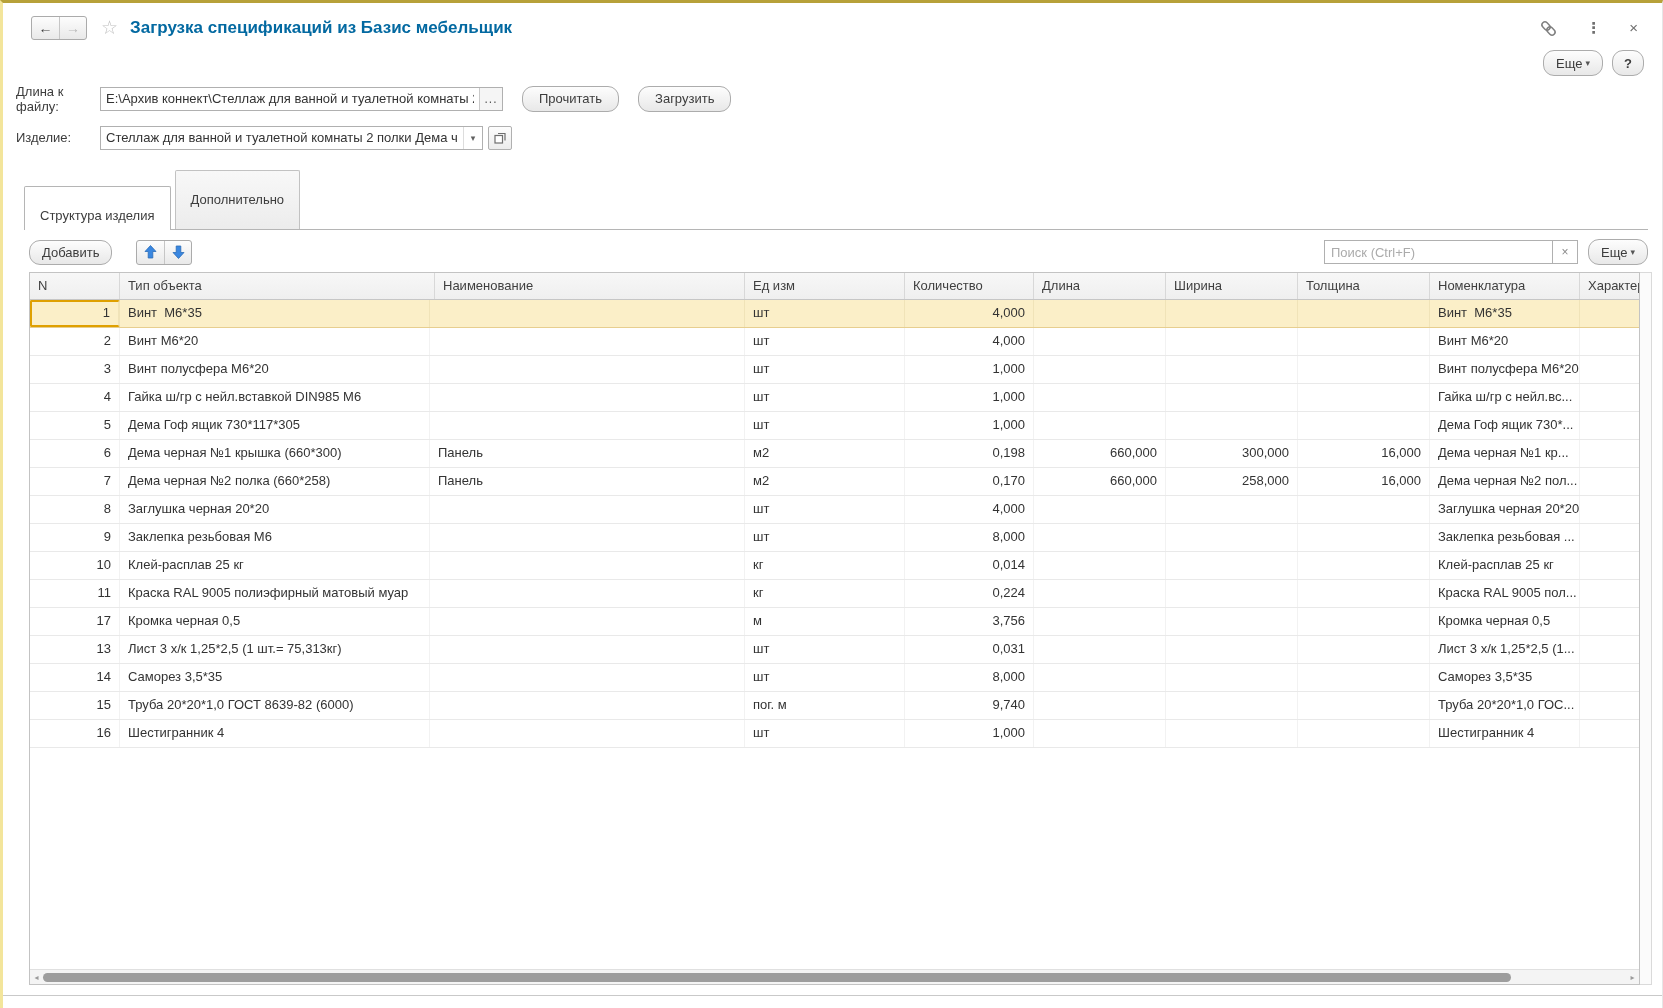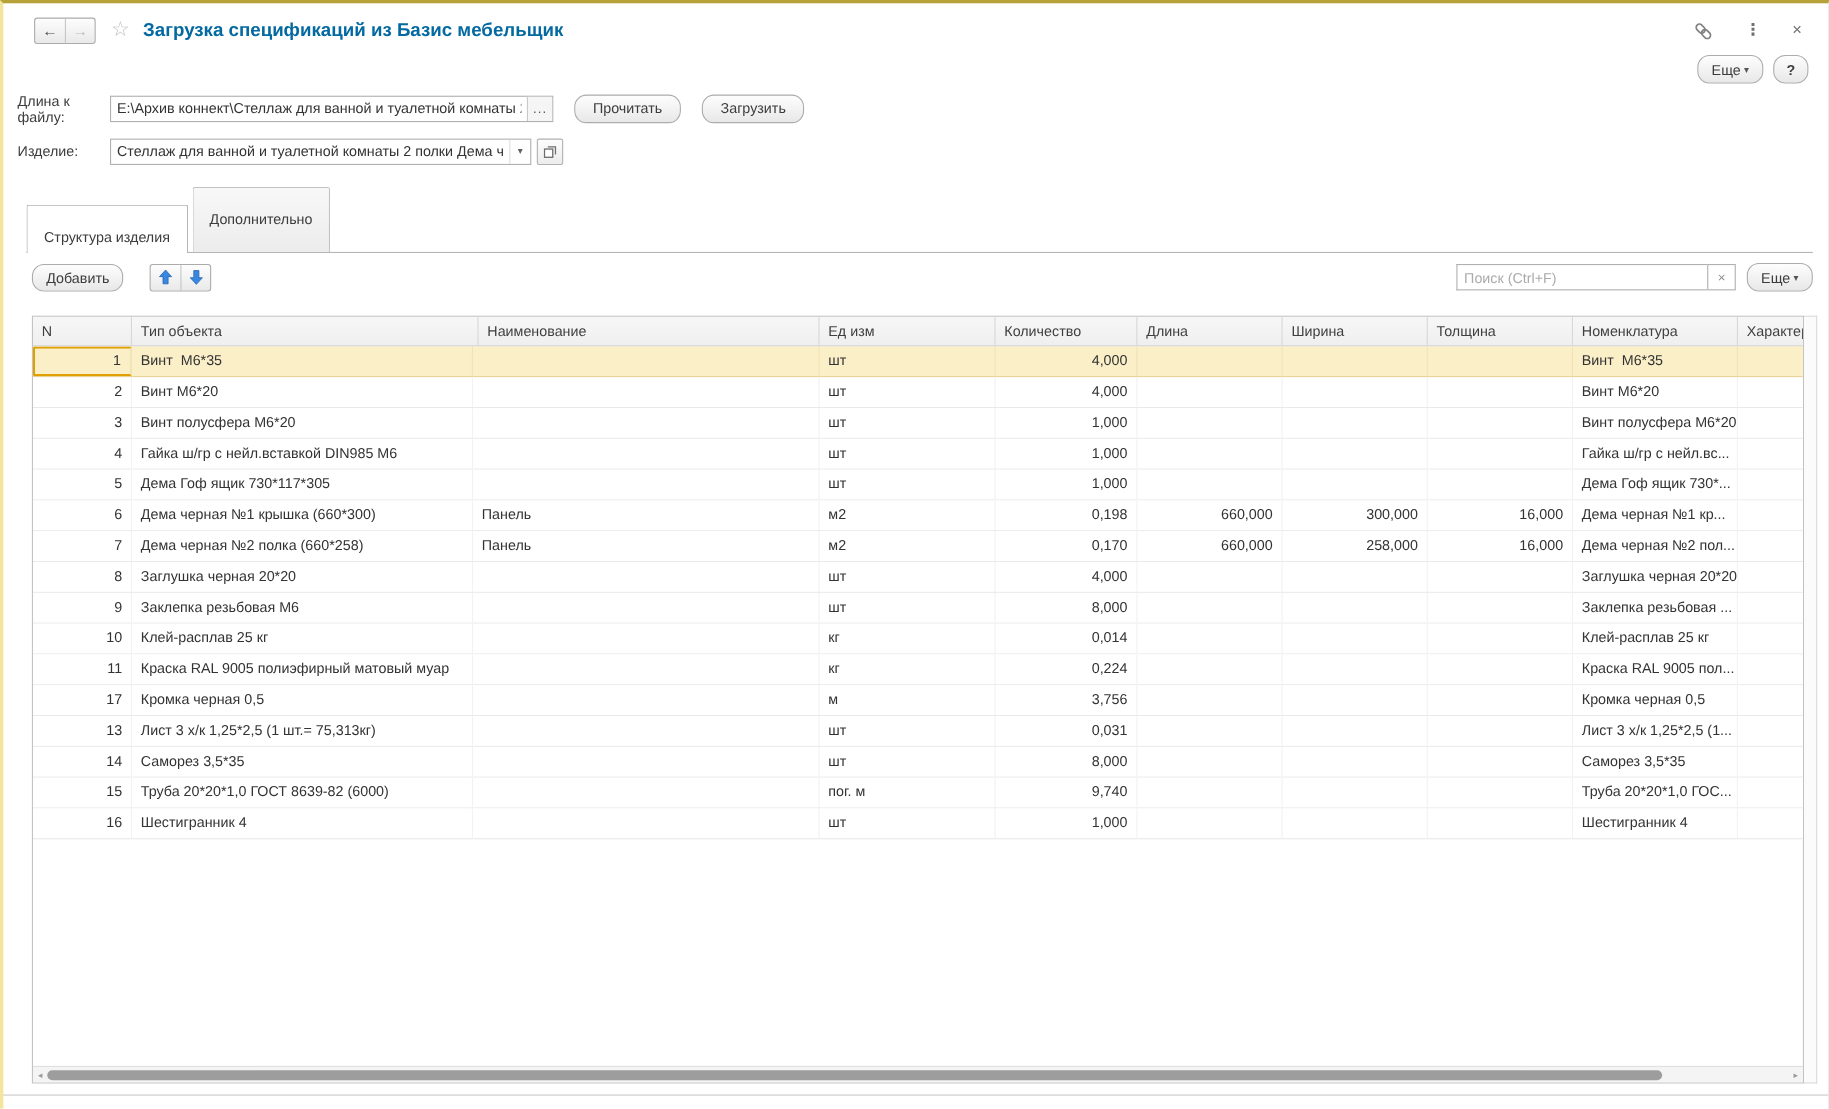--- a/index.html
+++ b/index.html
@@ -45,21 +45,21 @@
   .combo-btn{display:flex;align-items:center;justify-content:center;width:22px;border-left:1px solid #C9C9C9;background:#F5F5F5;color:#555;font-size:12px;cursor:pointer;letter-spacing:1px;}
   .combo-caret{display:flex;align-items:center;justify-content:center;width:18px;border-left:1px solid #DDD;color:#616161;font-size:9px;cursor:pointer;}
   .form-row .btn{margin-left:19px;height:26px;padding:0 16px;}
   .btn-load{margin-left:21px;}
   .icon-btn{width:24px;height:24px;box-sizing:border-box;margin-left:5px;display:inline-flex;align-items:center;justify-content:center;background:linear-gradient(#FDFDFD,#ECECEC);border:1px solid #B0B0B0;border-radius:2px;cursor:pointer;}
   
   .tabstrip{display:flex;align-items:flex-end;margin:4px 14px 0 21px;border-bottom:1px solid #B5B5B5;flex:0 0 auto;}
   .tab{height:26px;line-height:26px;padding:16px 15px;border:1px solid #C2C2C2;border-bottom:none;border-radius:2px 2px 0 0;background:linear-gradient(#F8F8F8,#ECECEC);color:#3C3C3C;cursor:pointer;margin-right:4px;}
   .tab.active{background:#fff;border-color:#B5B5B5;margin-bottom:-1px;padding-bottom:1px;}
   
-  .toolbar{display:flex;align-items:center;margin:9px 14px 22px 26px;flex:0 0 auto;}
+  .toolbar{display:flex;align-items:center;margin:9px 14px 7px 26px;flex:0 0 auto;}
   .btn-add{height:25px;}
   .updown-group{display:flex;border:1px solid #ABABAB;border-radius:3px;overflow:hidden;background:linear-gradient(#FDFDFD,#E9E9E9);margin-left:24px;}
   .ud-btn{width:27px;height:23px;border:none;background:transparent;display:flex;align-items:center;justify-content:center;cursor:pointer;padding:0;}
   .ud-btn + .ud-btn{border-left:1px solid #C6C6C6;}
   .search-wrap{margin-left:auto;display:flex;align-items:stretch;height:24px;box-sizing:border-box;}
   .search-input{box-sizing:border-box;width:228px;border:1px solid #B0B0B0;border-right:none;padding:0 6px;font-family:inherit;font-size:13px;color:#333;outline:none;}
   .search-input::placeholder{color:#ABABAB;}
   .search-clear{width:26px;border:1px solid #B0B0B0;background:#fff;display:flex;align-items:center;justify-content:center;color:#8A8A8A;font-size:12px;cursor:pointer;box-sizing:border-box;}
   .toolbar .btn-more2{margin-left:10px;height:26px;}
   

